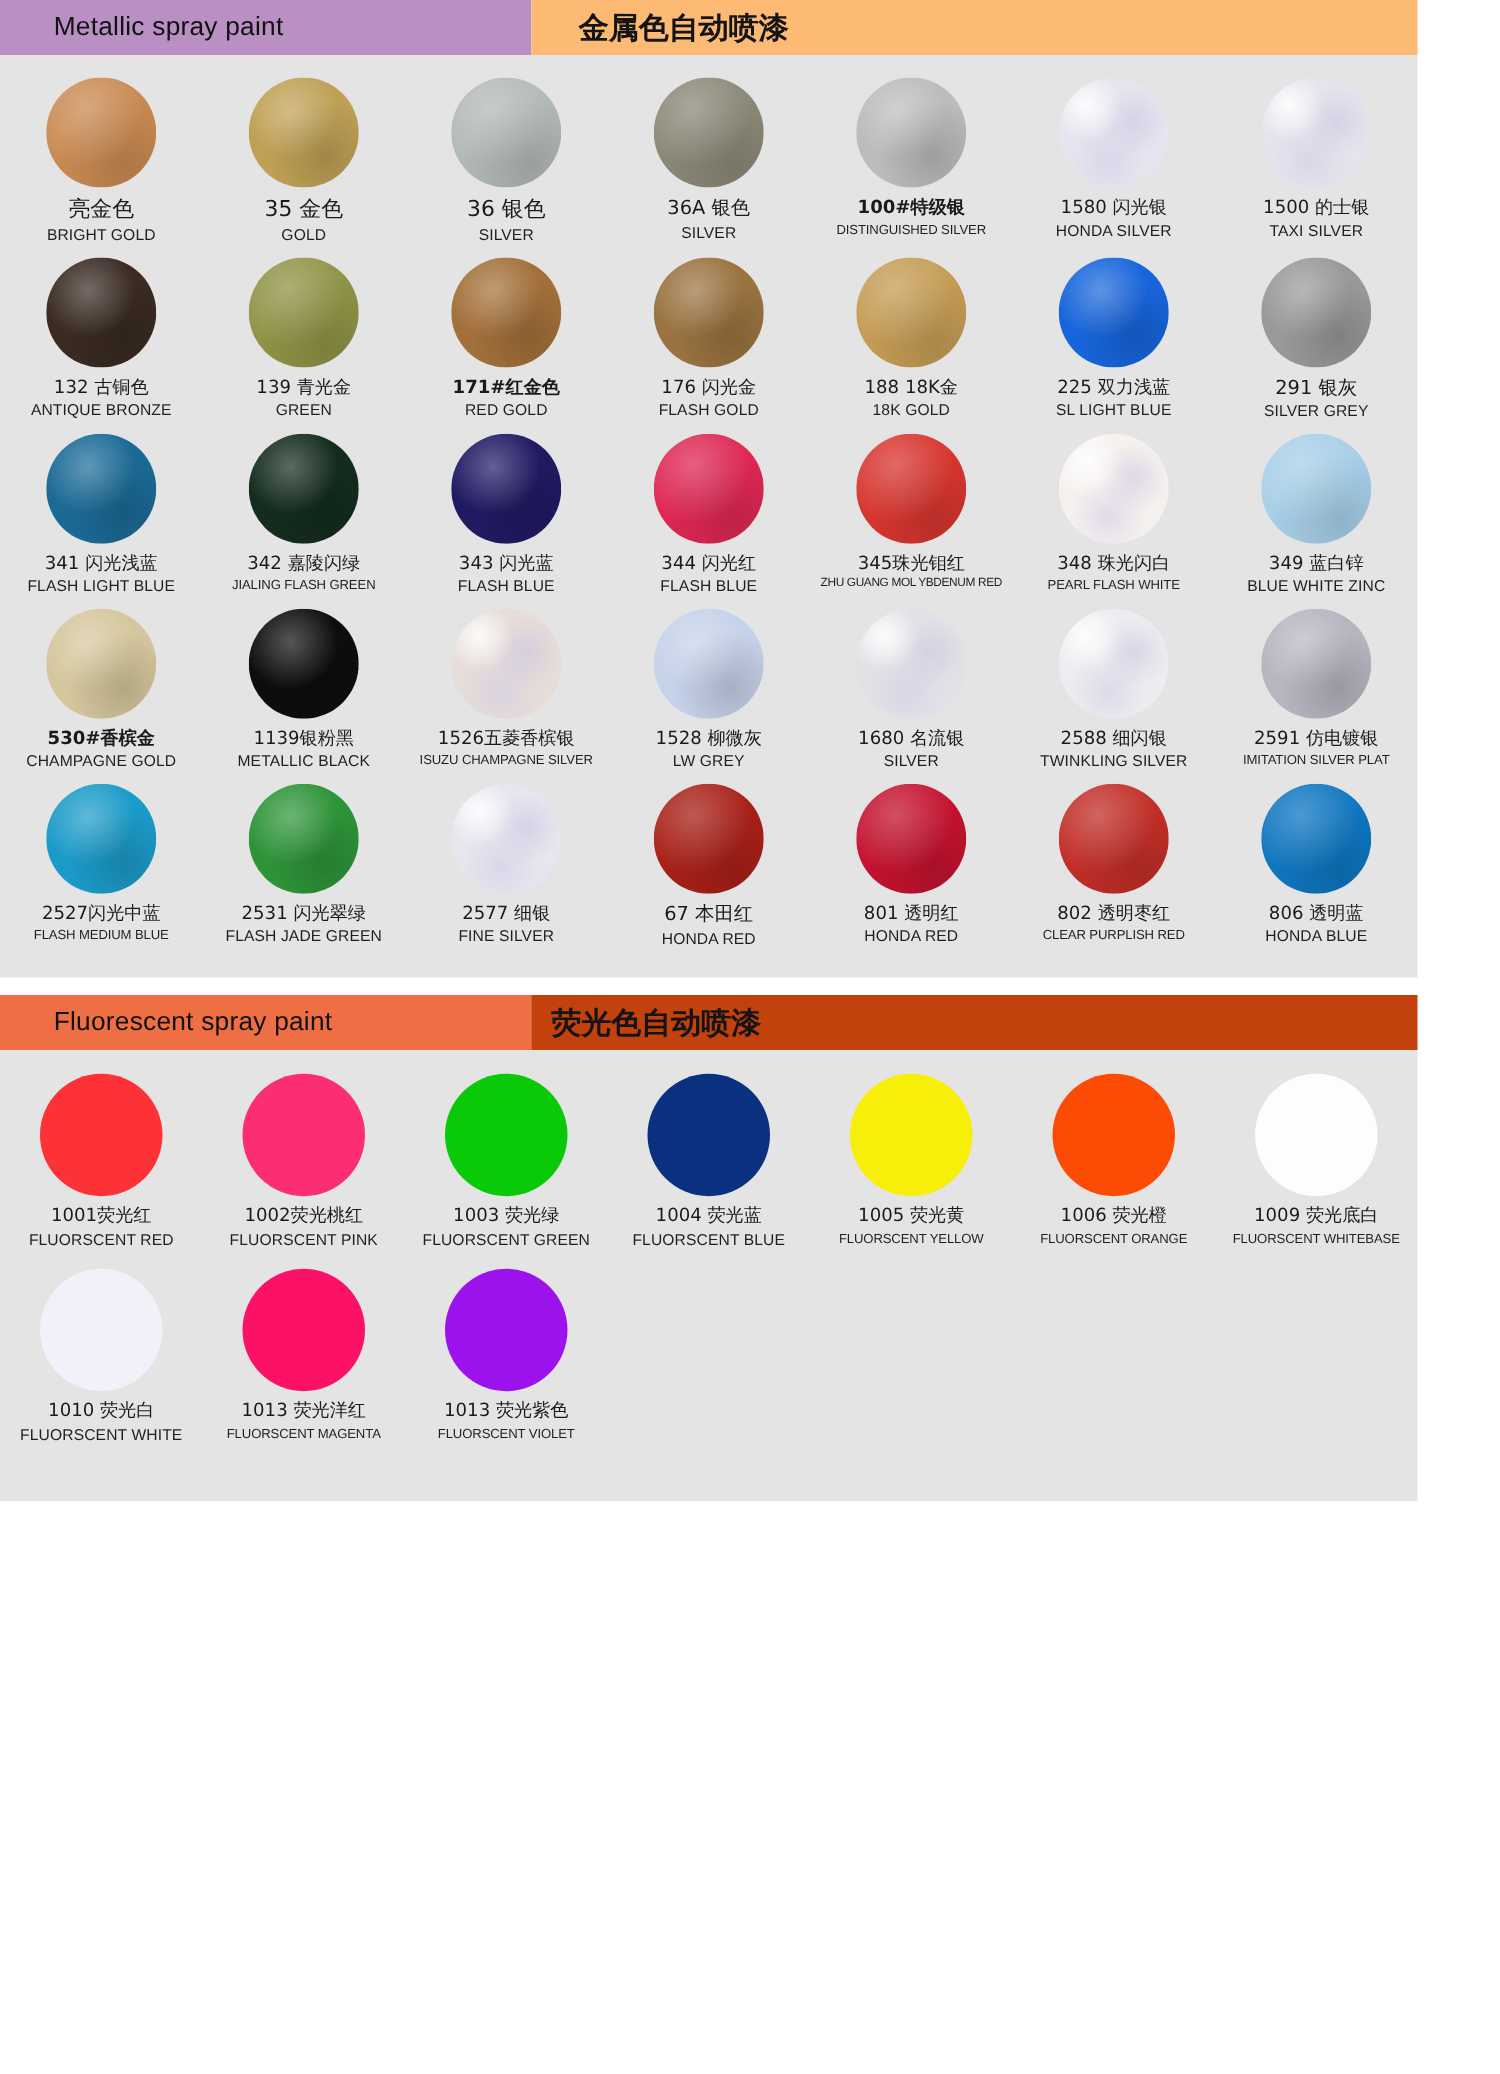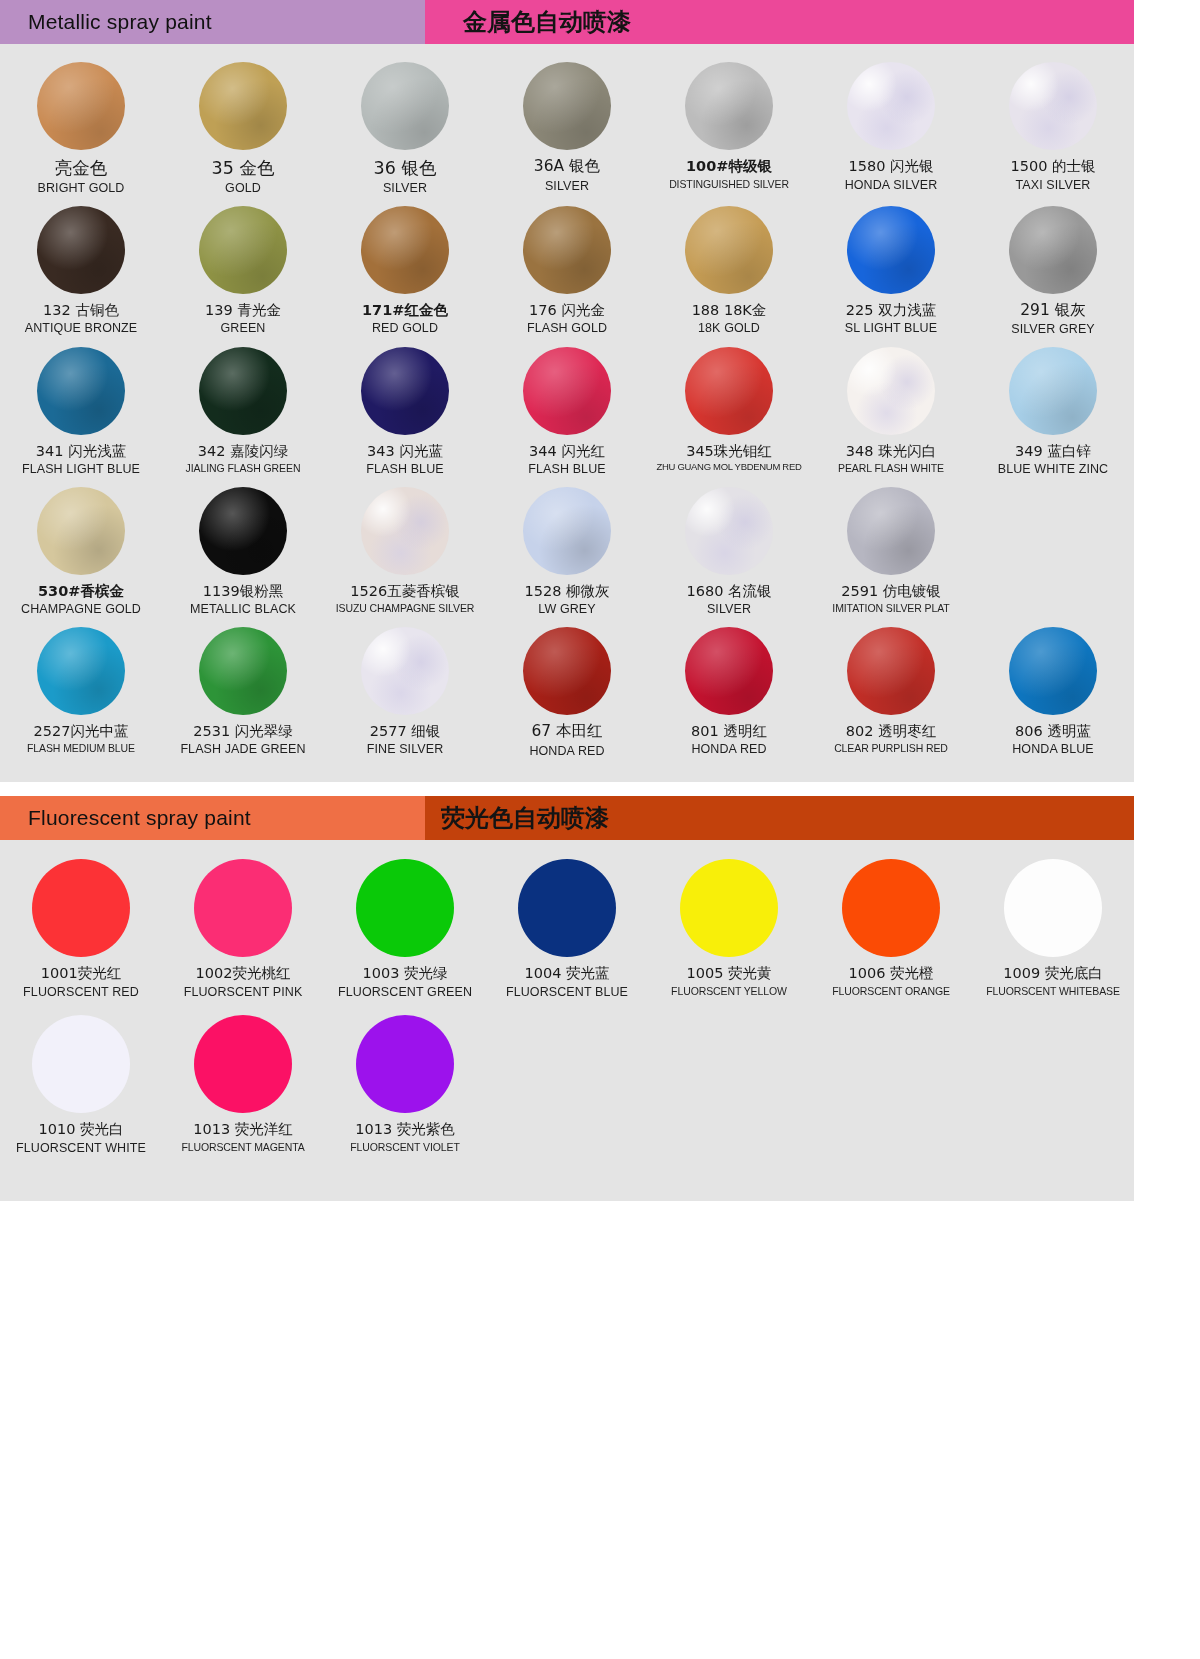--- a/index.html
+++ b/index.html
@@ -28,21 +28,21 @@
     display: flex;
     align-items: stretch;
     height: 44px;
     width: 1134px;
     margin-left: 0;
   }
   .band .band-en {
     width: 425px;
     display: flex;
     align-items: center;
-    padding-left: 28px;
+    padding-left: 43px;
     box-sizing: border-box;
     font-size: 21px;
     letter-spacing: 0.2px;
     color: #111;
     font-family: "Liberation Sans", sans-serif;
   }
   .band .band-cn {
     flex: 1;
     display: flex;
     align-items: center;
@@ -106,21 +106,21 @@
   .cn.small { font-size: 15.5px; }
   .cn.xsmall { font-size: 14.5px; }
 </style>
 </head>
 <body>
 
 <div id="page">
     <div class="section">
       <div class="band">
         <div class="band-en" style="background: rgb(185, 143, 196);">Metallic spray paint</div>
-        <div class="band-cn" style="background: #ec4899; padding-left: 38px;">金属色自动喷漆</div>
+        <div class="band-cn" style="background: #fdba74; padding-left: 38px;">金属色自动喷漆</div>
       </div>
       <div class="sec-body" style="padding-top: 18px; padding-bottom: 14px;">
         <div class="grid" style="margin-bottom: 10px;">
           <div class="cell">
             <div class="dot" style="width:88px;height:88px;background:radial-gradient(circle at 36% 28%, rgba(255,255,255,0.26), rgba(255,255,255,0) 55%),radial-gradient(circle at 72% 80%, rgba(0,0,0,0.14), rgba(0,0,0,0) 58%),#c98a52;"></div>
             <div class="cn">亮金色</div>
             <div class="en">BRIGHT GOLD</div>
           </div>
           <div class="cell">
             <div class="dot" style="width:88px;height:88px;background:radial-gradient(circle at 38% 30%, rgba(255,255,255,0.30), rgba(255,255,255,0) 46%),radial-gradient(circle at 70% 72%, rgba(0,0,0,0.16), rgba(0,0,0,0) 52%),#bfa055;"></div>
@@ -245,20 +245,25 @@
           </div>
           <div class="cell">
             <div class="dot" style="width:88px;height:88px;background:radial-gradient(circle at 38% 30%, rgba(255,255,255,0.30), rgba(255,255,255,0) 46%),radial-gradient(circle at 70% 72%, rgba(0,0,0,0.16), rgba(0,0,0,0) 52%),#c6d2ea;"></div>
             <div class="cn xsmall">1528 柳微灰</div>
             <div class="en">LW GREY</div>
           </div>
           <div class="cell">
             <div class="dot" style="width:88px;height:88px;background:radial-gradient(circle at 25% 25%, rgba(255,255,255,0.9), rgba(255,255,255,0) 30%),radial-gradient(circle at 68% 40%, rgba(200,195,225,0.55), rgba(255,255,255,0) 35%),radial-gradient(circle at 45% 75%, rgba(210,205,230,0.6), rgba(255,255,255,0) 38%),#e3e1e6;"></div>
             <div class="cn xsmall">1680 名流银</div>
             <div class="en">SILVER</div>
+          </div>
+          <div class="cell">
+            <div class="dot" style="width:88px;height:88px;background:radial-gradient(circle at 25% 25%, rgba(255,255,255,0.9), rgba(255,255,255,0) 30%),radial-gradient(circle at 68% 40%, rgba(200,195,225,0.55), rgba(255,255,255,0) 35%),radial-gradient(circle at 45% 75%, rgba(210,205,230,0.6), rgba(255,255,255,0) 38%),#eeecf0;"></div>
+            <div class="cn xsmall">2588 细闪银</div>
+            <div class="en">TWINKLING SILVER</div>
           </div>
           <div class="cell">
             <div class="dot" style="width:88px;height:88px;background:radial-gradient(circle at 38% 30%, rgba(255,255,255,0.30), rgba(255,255,255,0) 46%),radial-gradient(circle at 70% 72%, rgba(0,0,0,0.16), rgba(0,0,0,0) 52%),#b6b6c1;"></div>
             <div class="cn xsmall">2591 仿电镀银</div>
             <div class="en tiny">IMITATION SILVER PLAT</div>
           </div>
         </div>
         <div class="grid" style="margin-bottom: 10px;">
           <div class="cell">
             <div class="dot" style="width:88px;height:88px;background:radial-gradient(circle at 38% 30%, rgba(255,255,255,0.30), rgba(255,255,255,0) 46%),radial-gradient(circle at 70% 72%, rgba(0,0,0,0.16), rgba(0,0,0,0) 52%),#1b9bc9;"></div>

